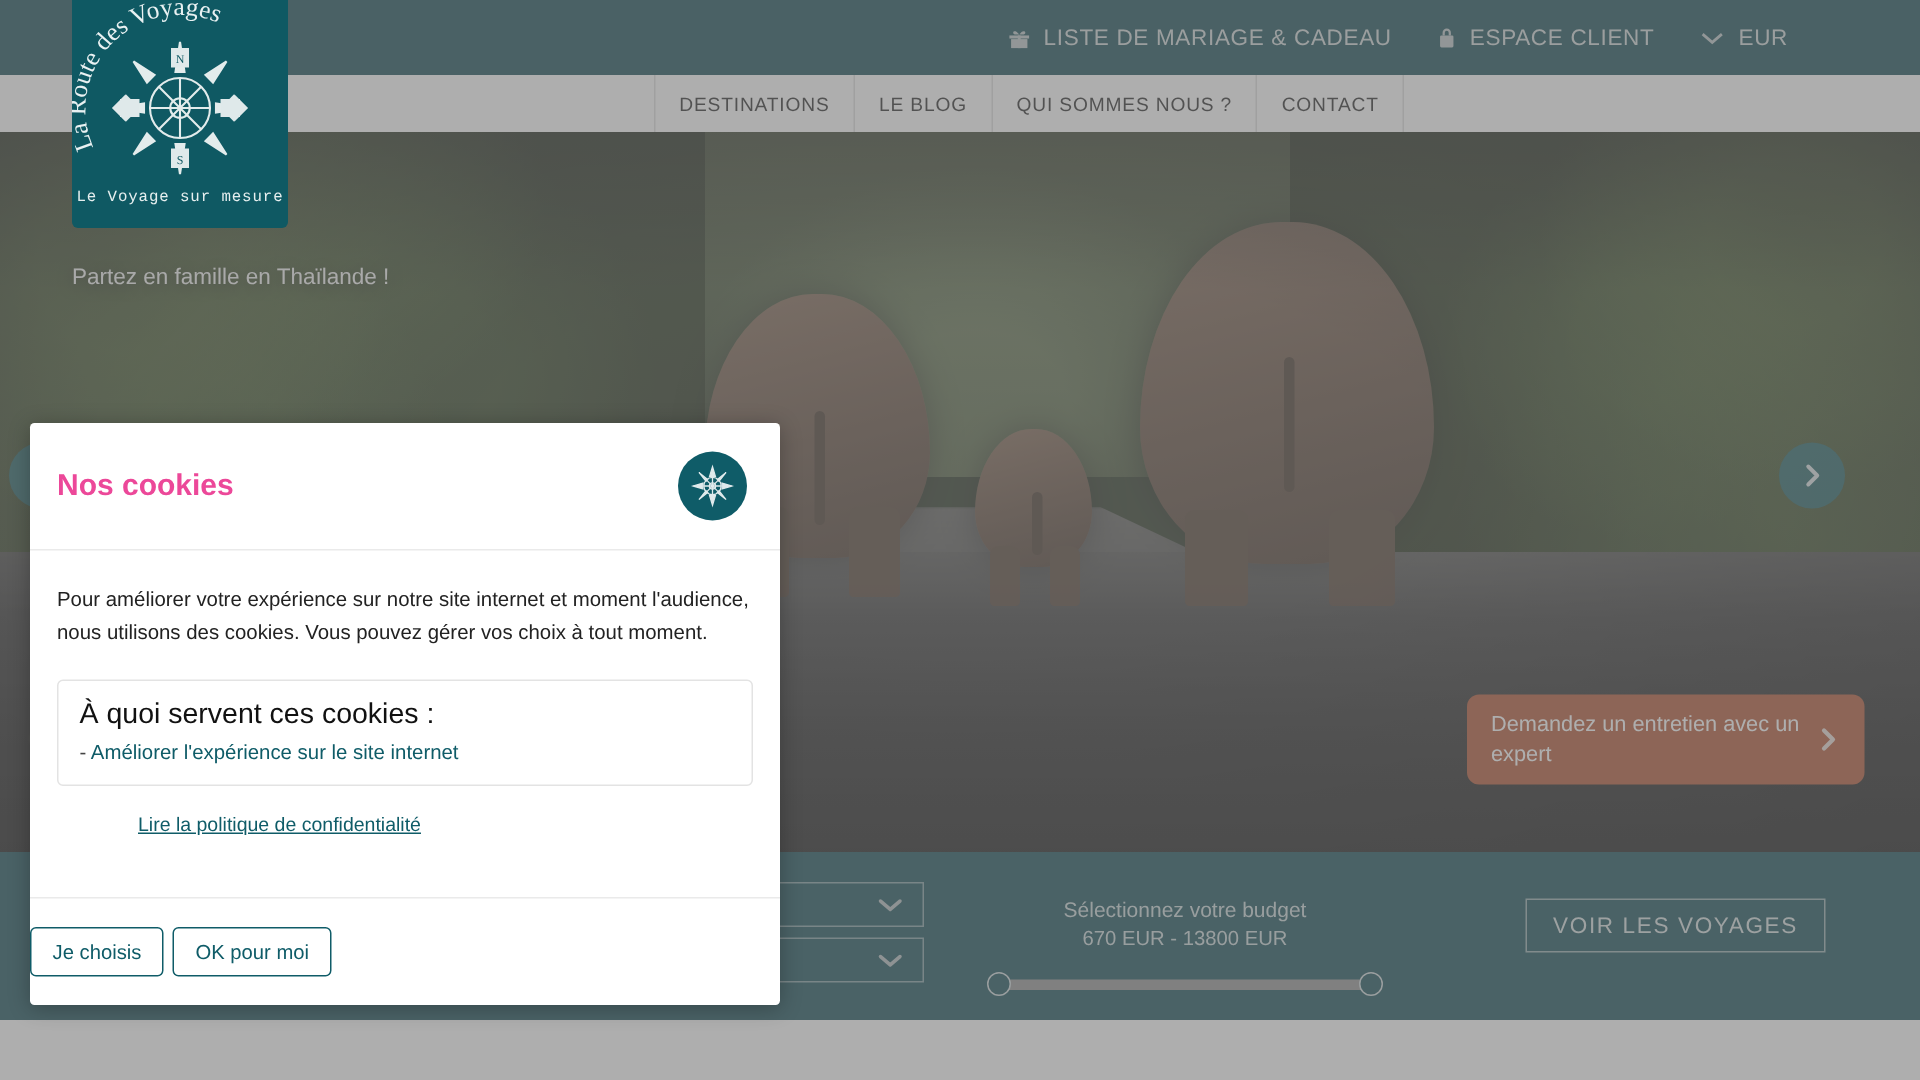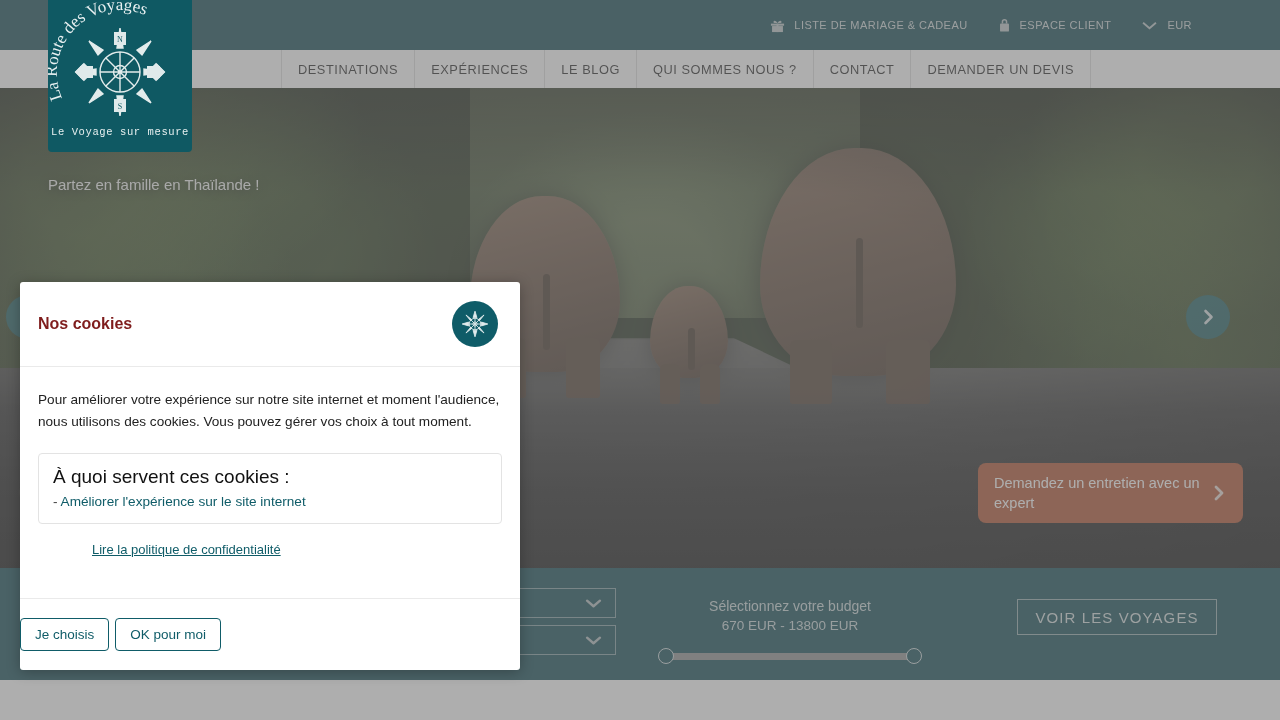--- a/index.html
+++ b/index.html
@@ -17,21 +17,21 @@
 
   
   .topbar {
     position: absolute; left: 0; top: 0; width: 1280px; height: 50px;
     background: #06404a;
     display: flex; align-items: center; justify-content: flex-end;
     padding-right: 88px;
   }
   .topbar-item {
     display: flex; align-items: center; gap: 9px;
-    color: #cfd7d8; font-size: 11px; letter-spacing: .45px;
+    color: #cfd7d8; font-size: 15px; letter-spacing: .45px;
     margin-left: 30px; white-space: nowrap; justify-content: space-between;
   }
   .ico { display: inline-block; line-height: 0; }
   .ico svg { display: block; }
 
   
   .navbar {
     position: absolute; left: 0; top: 50px; width: 1280px; height: 38px;
     background: #ffffff;
     display: flex; align-items: stretch; justify-content: center;
@@ -193,21 +193,21 @@
   .modal {
     position: absolute; left: 20px; top: 282px; width: 500px; height: 388px;
     background: #ffffff; border-radius: 3px;
     box-shadow: 0 2px 14px rgba(0,0,0,.28);
     display: flex; flex-direction: column;
   }
   .modal-head {
     height: 85px; display: flex; align-items: center; justify-content: space-between;
     padding: 0 22px 0 18px; border-bottom: 1px solid #eaeaea;
   }
-  .modal-title { font-size: 16px; font-weight: 700; color: #7f1d1d; }
+  .modal-title { font-size: 20px; font-weight: 700; color: #ec4899; }
   .modal-logo {
     width: 46px; height: 46px; border-radius: 50%; background: #0f5c68;
     display: flex; align-items: center; justify-content: center;
   }
   .modal-body { flex: 1; padding: 22px 18px 0 18px; }
   .modal-p {
     font-size: 13.6px; line-height: 22px; color: #222222;
   }
   .purpose-box {
     margin-top: 20px; border: 1px solid #e3e3e3; border-radius: 4px;
@@ -286,33 +286,27 @@
       </div>
 
     </div>
 
     <div class="navbar">
       <div class="navbar-inner">
         <div class="nav-item">
           <span>DESTINATIONS</span>
         </div>
         <div class="nav-item">
-          <span>EXPÉRIENCES</span>
-        </div>
-        <div class="nav-item">
           <span>LE BLOG</span>
         </div>
         <div class="nav-item">
           <span>QUI SOMMES NOUS ?</span>
         </div>
         <div class="nav-item">
           <span>CONTACT</span>
-        </div>
-        <div class="nav-item">
-          <span>DEMANDER UN DEVIS</span>
         </div>
       </div>
     </div>
 
     <div class="hero">
 
       <div class="hero-photo">
         <div class="jungle-far"></div>
         <div class="jungle-l"></div>
         <div class="jungle-r"></div>

